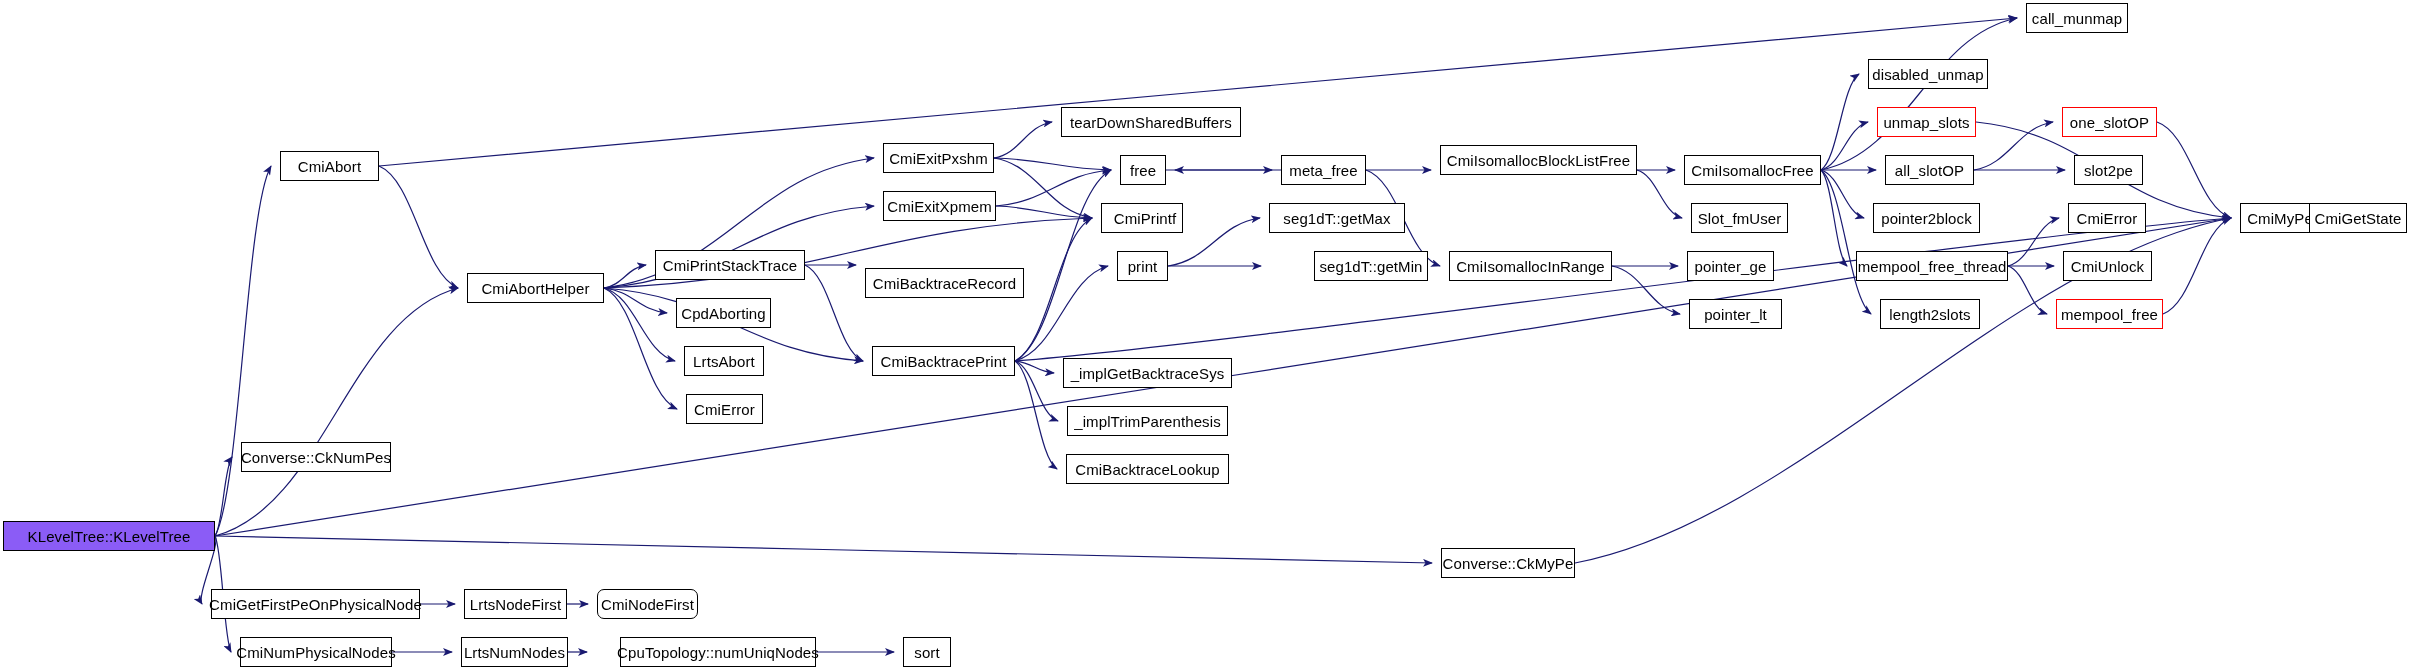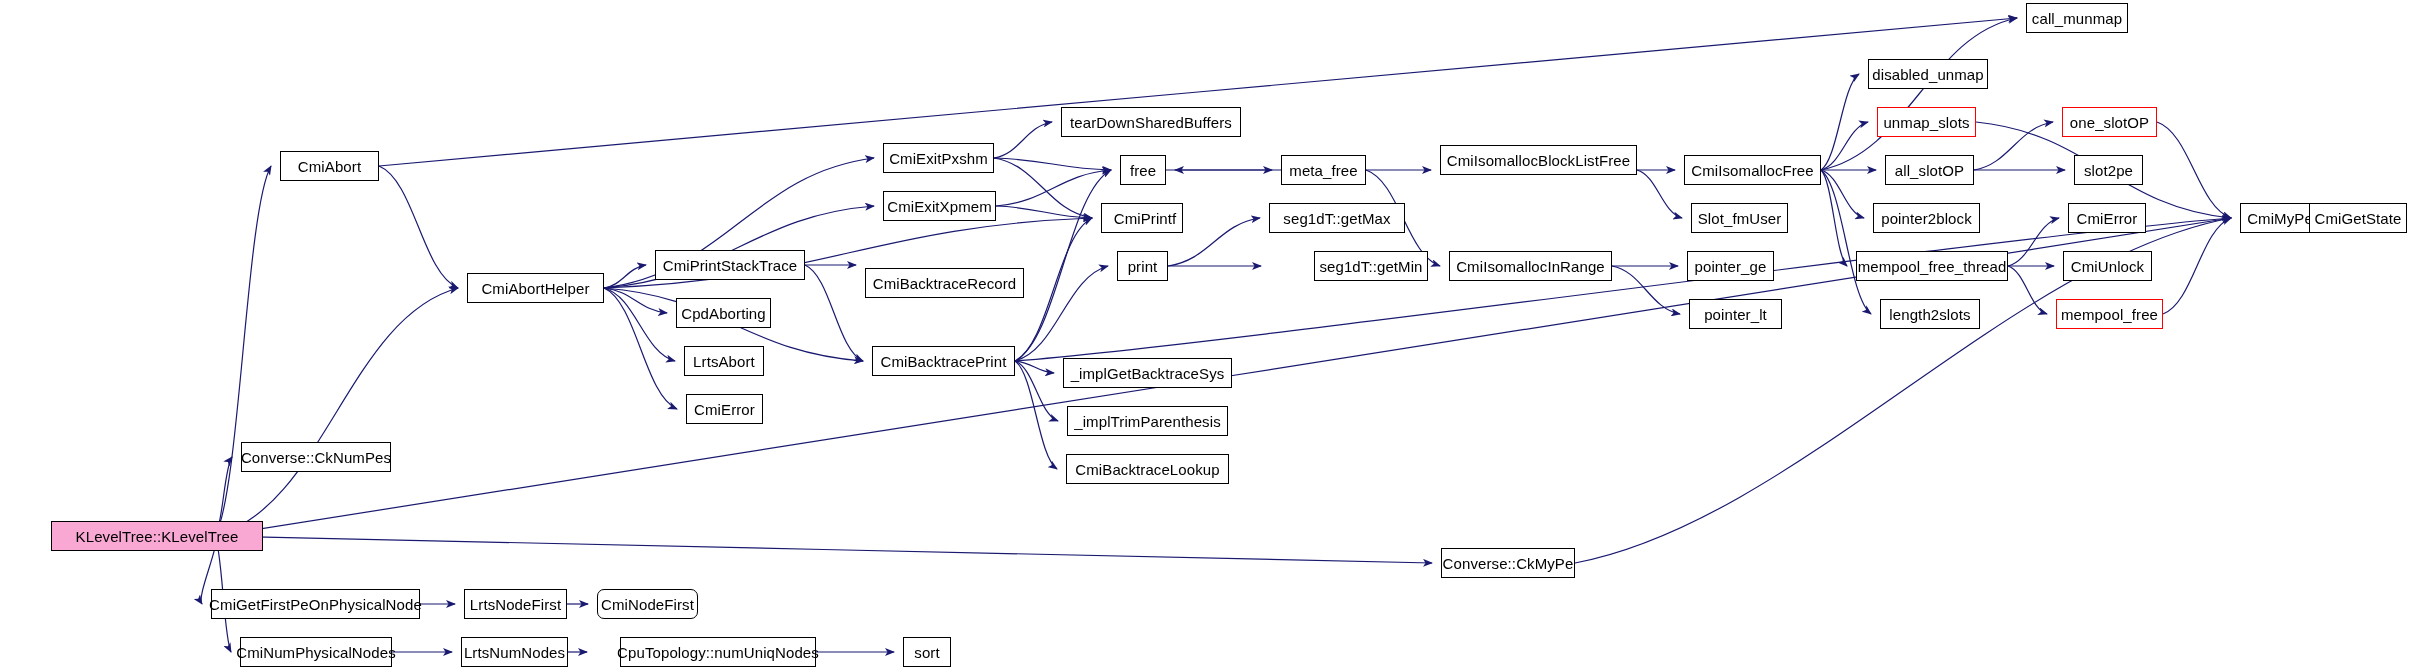--- a/index.html
+++ b/index.html
@@ -20,21 +20,21 @@
     font-size:15px;
     line-height:1;
     display:flex;
     align-items:center;
     justify-content:center;
     white-space:nowrap;
     padding:0 7px;
     letter-spacing:0.1px;
   }
   .node.red{border:1px solid #ff0000;}
-  .node.root{background:#f9a8d4;border:1px solid #000000;margin-left:48px;}
+  .node.root{background:#8b5cf6;border:1px solid #000000;}
   .nlabel{pointer-events:none;}
 </style>
 </head>
 <body>
 
 <div id="canvas">
   <svg id="edges" xmlns="http://www.w3.org/2000/svg">
     <defs>
       <marker id="arrow" markerWidth="10" markerHeight="8" refX="9" refY="4" orient="auto" markerUnits="userSpaceOnUse">
         <path d="M0,0 L10,4 L0,8 L2.5,4 z" fill="#191970"></path>

